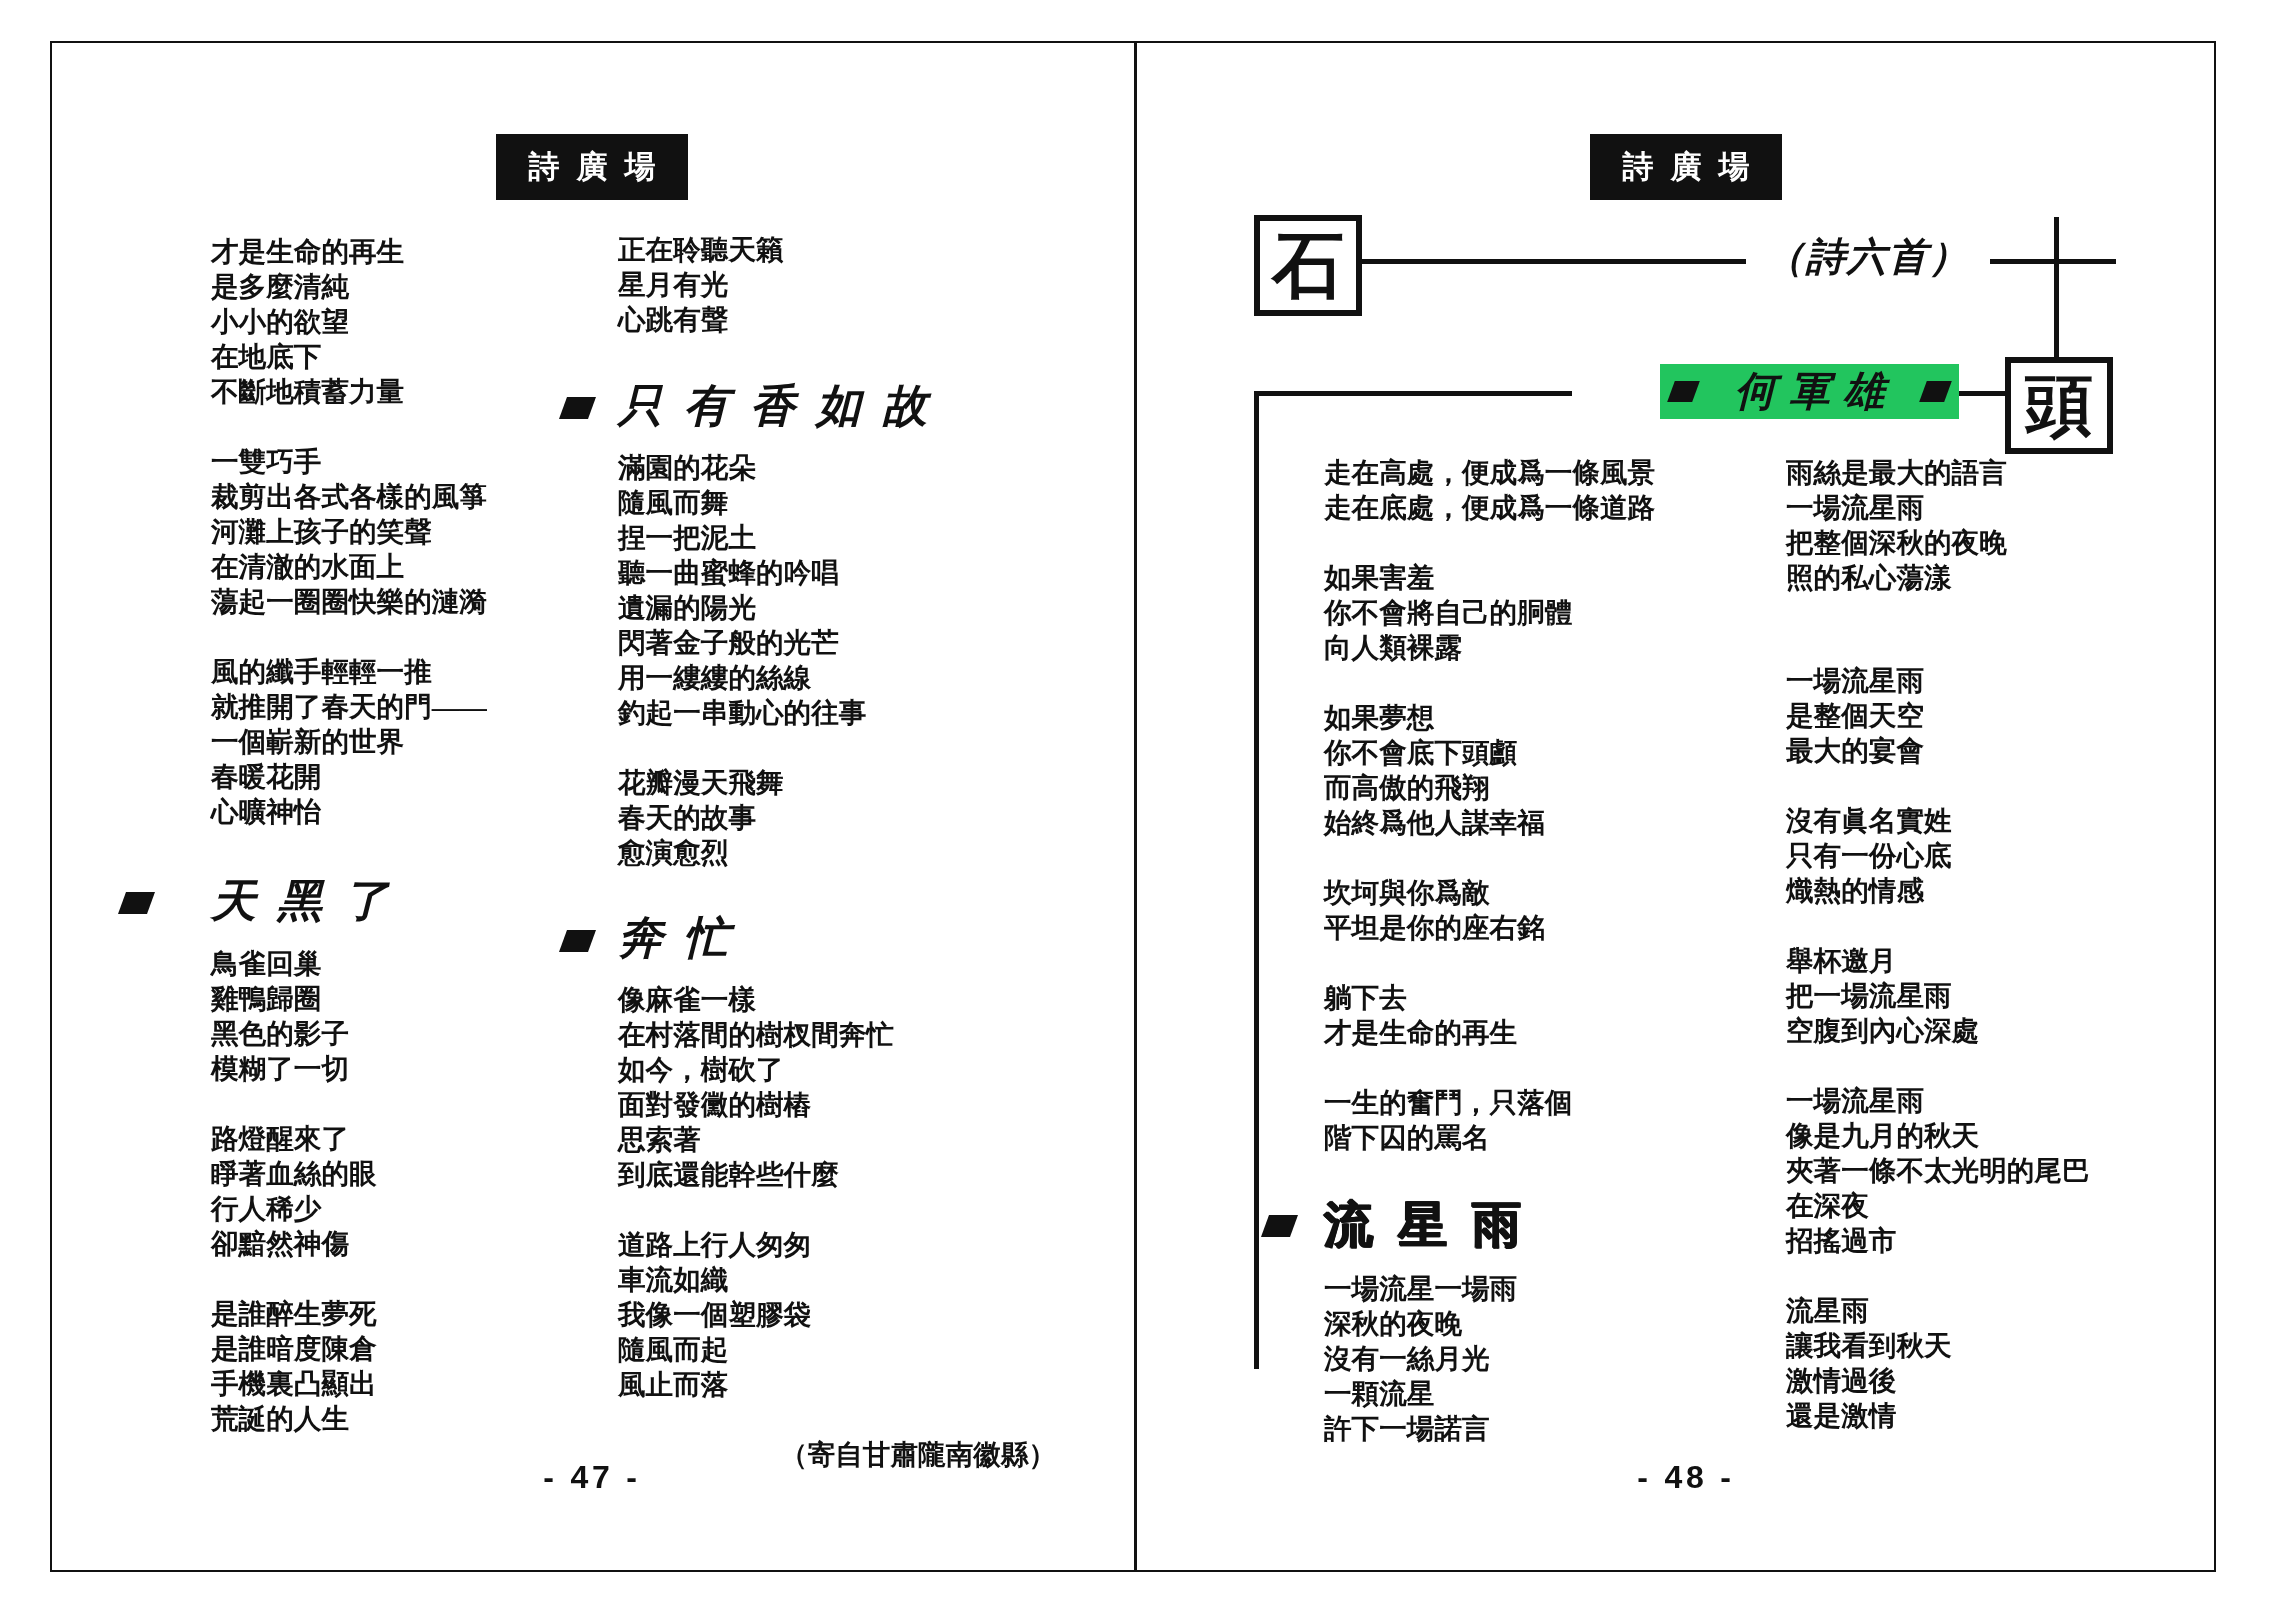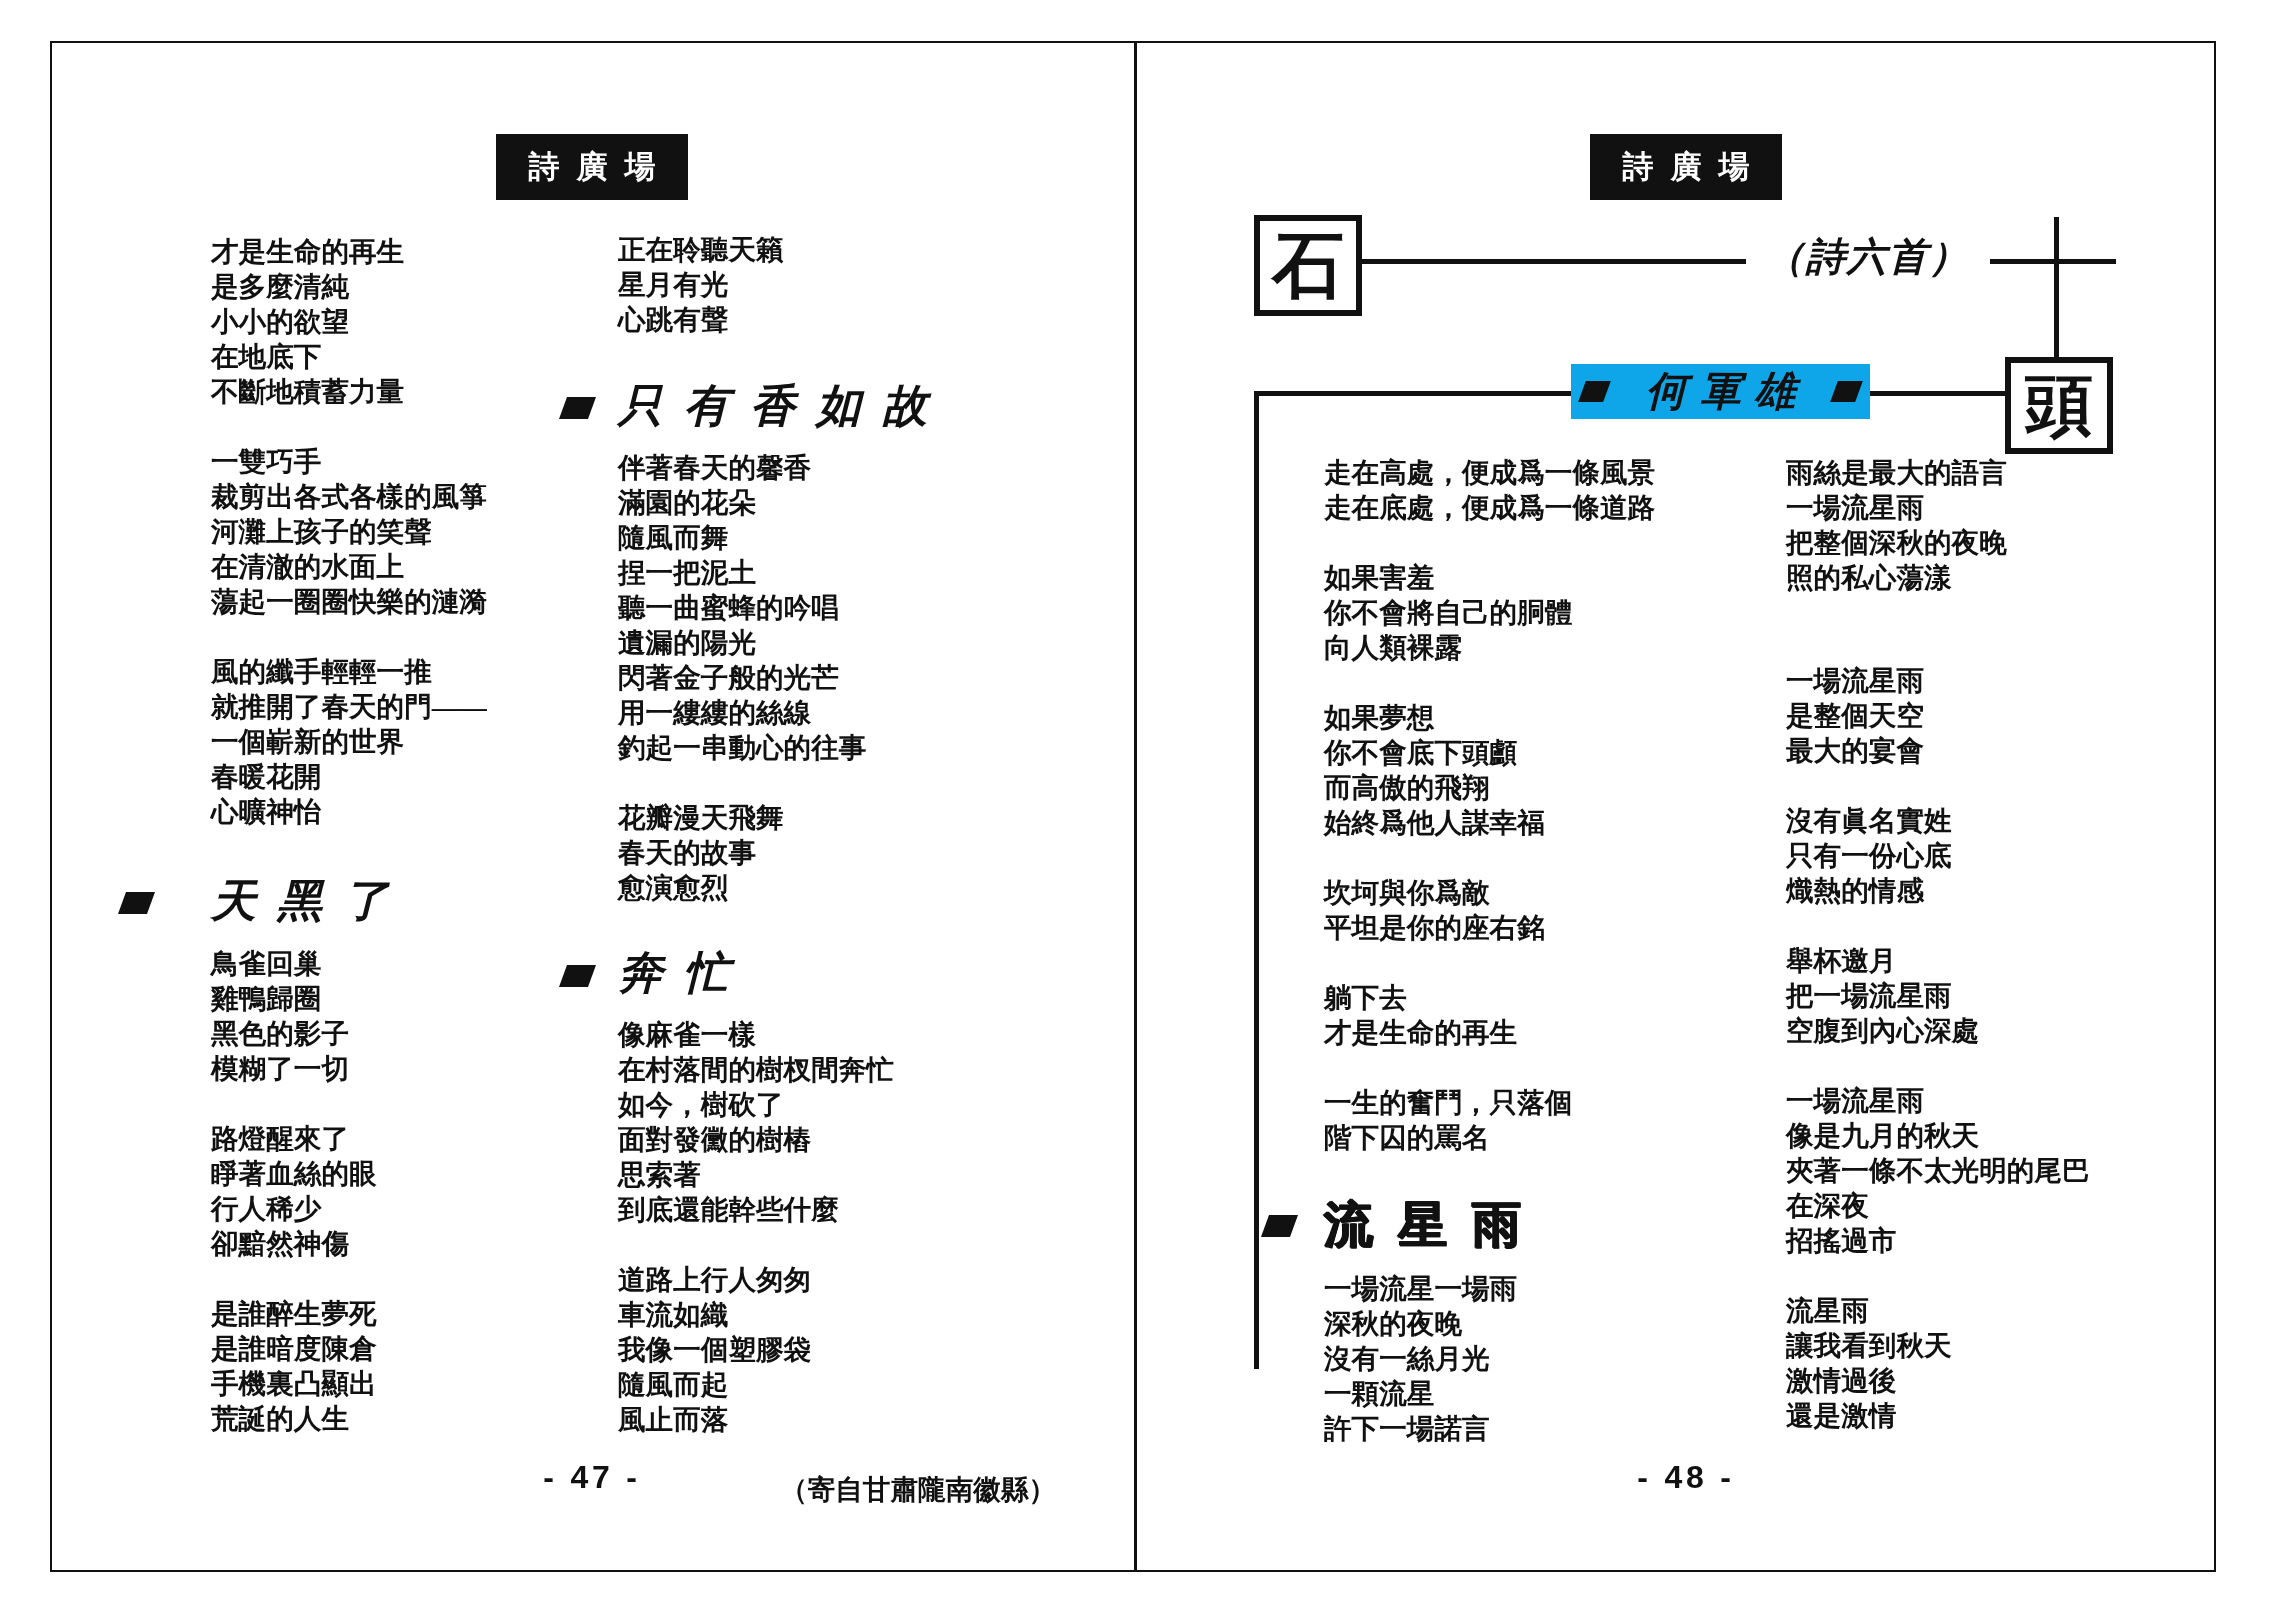--- a/index.html
+++ b/index.html
@@ -59,21 +59,21 @@
   .hline.seg-b{left:1990px;top:259px;width:126px;}
   .vline.drop{left:2054px;top:217px;height:140px;}
   .hline.seg-c{left:1254px;top:391px;width:318px;}
   .hline.seg-d{left:1870px;top:391px;width:135px;}
   .vline.col-rule{left:1254px;top:391px;height:978px;}
   .subtitle{
     position:absolute;left:1746px;top:230px;width:243px;text-align:center;background:#fff;
     font-size:39px;font-weight:bold;font-style:italic;letter-spacing:1.9px;
   }
   .author-line{
-    position:absolute;left:1571px;top:364px;width:299px;height:55px;background:#0ea5e9;
+    position:absolute;left:1660px;top:364px;width:299px;height:55px;background:#22c55e;
     display:flex;align-items:center;justify-content:center;gap:25px;
   }
   .author-name{font-size:41px;font-weight:bold;font-style:italic;letter-spacing:13.3px;text-indent:13.3px;}
   .author-marker{width:25px;height:21px;background:#111;transform:skewX(-20deg);flex:none;}
 
   #l-col1{left:211px;top:234px;width:399px;}
   #l-col2{left:618px;top:232px;width:495px;}
   #l-col2 .poem-title{margin:21px 0 9.5px 0;}
   #r-col1{left:1324px;top:455px;width:533px;}
   #r-col1 .poem-title{margin:32px 0 13.3px 0;}
@@ -141,21 +141,20 @@
       <div class="stanza">
         <div class="poem-line">正在聆聽天籟</div>
         <div class="poem-line">星月有光</div>
         <div class="poem-line">心跳有聲</div>
       </div>
       <div class="poem-title brush">
         <span class="title-marker"></span>
         <span class="title-text">只有香如故</span>
       </div>
       <div class="stanza">
-        <div class="poem-line">伴著春天的馨香</div>
         <div class="poem-line">滿園的花朵</div>
         <div class="poem-line">隨風而舞</div>
         <div class="poem-line">捏一把泥土</div>
         <div class="poem-line">聽一曲蜜蜂的吟唱</div>
         <div class="poem-line">遺漏的陽光</div>
         <div class="poem-line">閃著金子般的光芒</div>
         <div class="poem-line">用一縷縷的絲線</div>
         <div class="poem-line">釣起一串動心的往事</div>
       </div>
       <div class="stanza">

